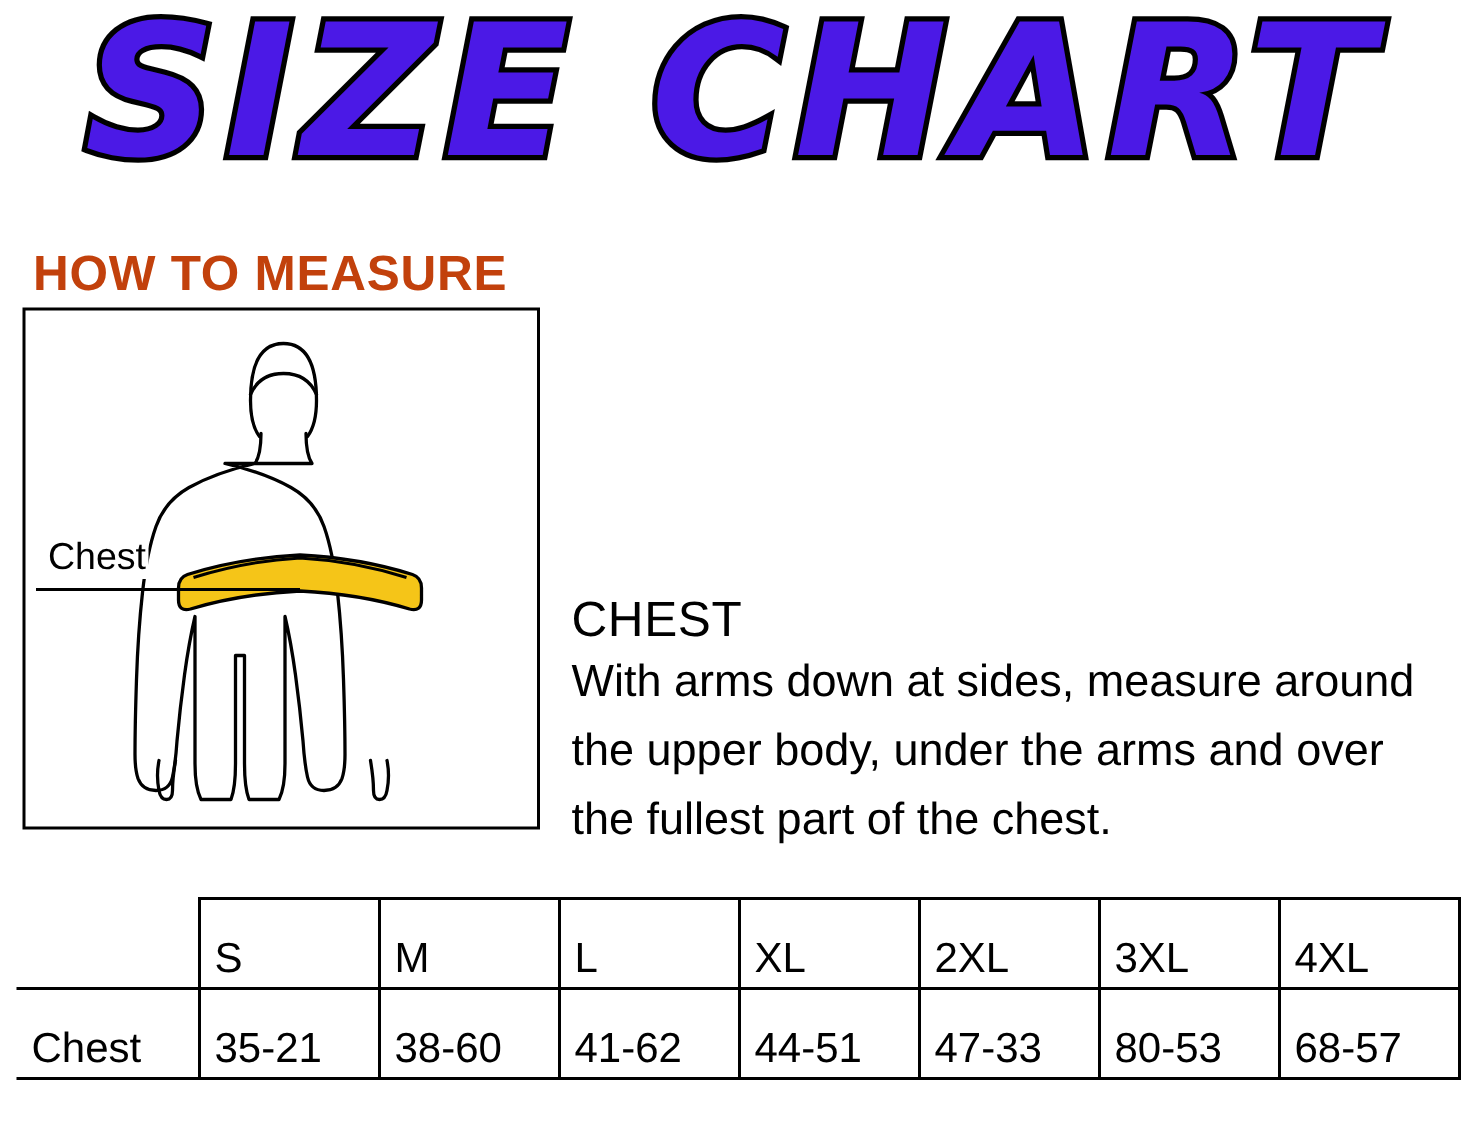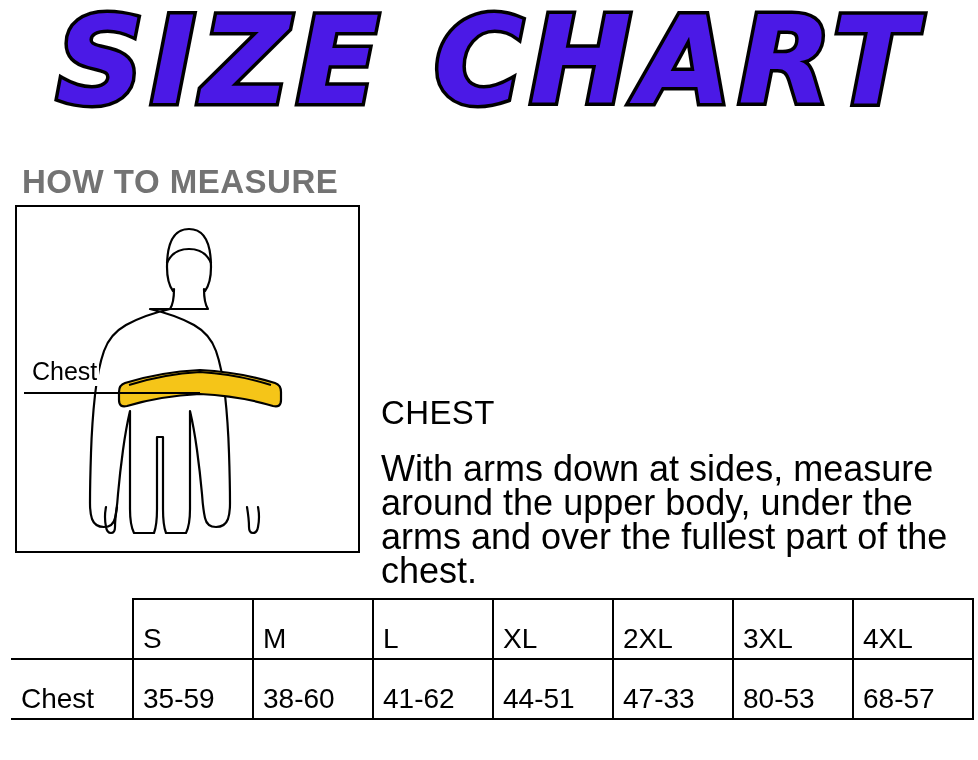--- a/index.html
+++ b/index.html
@@ -37,21 +37,21 @@
   }
 
   
   .how-to {
     position: absolute;
     left: 22px;
     top: 163px;
     font-size: 33px;
     font-weight: bold;
     letter-spacing: 0.5px;
-    color: #737373;
+    color: #c2410c;
   }
 
   
   .figure-box {
     position: absolute;
     left: 15px;
     top: 205px;
     width: 345px;
     height: 348px;
     border: 2px solid #000;
@@ -89,24 +89,24 @@
   .desc-title {
     position: absolute;
     left: 381px;
     top: 394px;
     font-size: 33px;
     letter-spacing: 0.4px;
   }
   .desc-body {
     position: absolute;
     left: 381px;
-    top: 452px;
+    top: 432px;
     width: 588px;
-    font-size: 36px;
-    line-height: 34px;
+    font-size: 30px;
+    line-height: 46px;
   }
 
   
   .size-table {
     position: absolute;
     left: 11px;
     top: 598px;
     border-collapse: collapse;
     font-size: 28px;
   }
@@ -214,21 +214,21 @@
       <td class="cell">S</td>
       <td class="cell">M</td>
       <td class="cell">L</td>
       <td class="cell">XL</td>
       <td class="cell">2XL</td>
       <td class="cell">3XL</td>
       <td class="cell">4XL</td>
     </tr>
     <tr>
       <td class="rowlabel">Chest</td>
-      <td class="cell">35-59</td>
+      <td class="cell">35-21</td>
       <td class="cell">38-60</td>
       <td class="cell">41-62</td>
       <td class="cell">44-51</td>
       <td class="cell">47-33</td>
       <td class="cell">80-53</td>
       <td class="cell">68-57</td>
     </tr>
   </tbody>
 </table>
 

